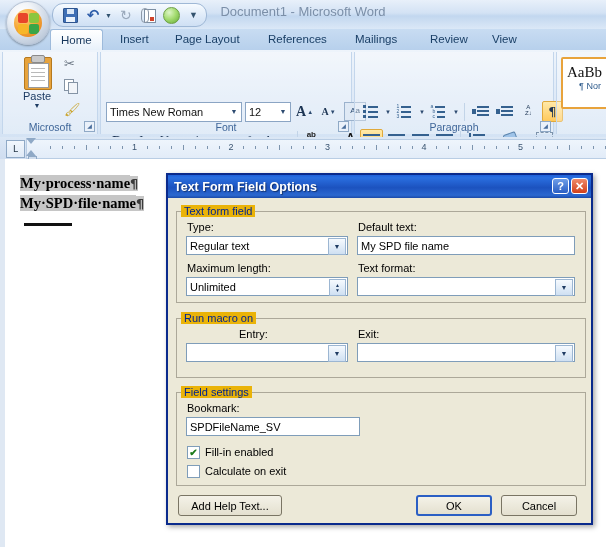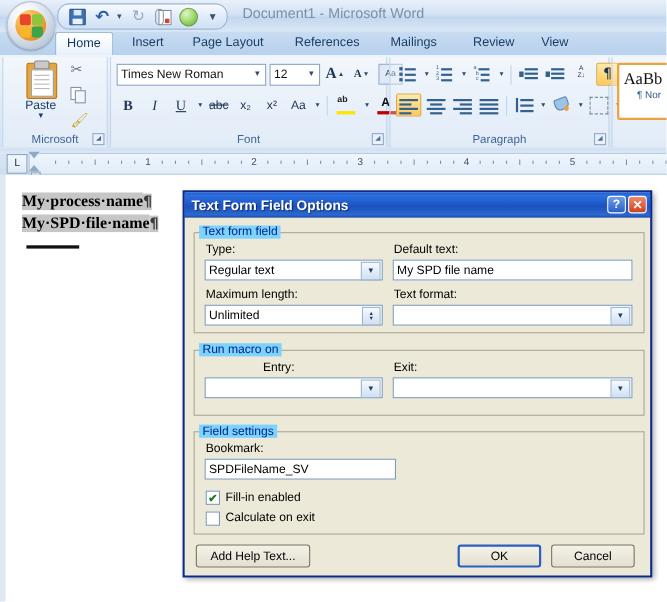--- a/index.html
+++ b/index.html
@@ -86,21 +86,21 @@
   .paste-arrow{font-size:7px;color:#1e3c63;line-height:7px;}
   .cb-small{position:absolute;left:62px;width:20px;height:20px;}
   .ico-scissors{font-size:13px;color:#6b7683;font-family:"DejaVu Sans",sans-serif;}
   .ico-copy{width:13px;height:13px;position:relative;}
   .ico-copy .s1{position:absolute;left:0;top:0;width:8px;height:10px;background:#fff;border:1px solid #8594a5;}
   .ico-copy .s2{position:absolute;left:4px;top:3px;width:8px;height:10px;background:#f2f5f9;border:1px solid #8594a5;}
   .ico-brush{font-size:13px;color:#c9a227;}
 
   
   #grp-font{left:100px;width:252px;}
-  .row{position:absolute;display:flex;align-items:center;gap:3px;}
+  .row{position:absolute;display:flex;align-items:center;gap:3px;margin-top:44px;}
   .fr1{left:6px;top:5px;}
   .fr2{left:6px;top:33px;}
   .combo{height:20px;background:#fff;border:1px solid #8ba5c4;display:flex;align-items:center;
     font-size:11px;color:#111;padding-left:3px;box-sizing:border-box;}
   .combo .arr{margin-left:auto;width:14px;text-align:center;font-size:7px;color:#2c4a70;}
   .fontname{width:136px;}
   .fontsize{width:46px;}
   .btn{height:21px;min-width:21px;display:flex;align-items:center;justify-content:center;
     font-size:11.5px;color:#1d3554;box-sizing:border-box;padding:0 2px;}
   .btn.on{background:linear-gradient(to bottom,#ffe9a8,#ffc95c);border:1px solid #e0a93c;border-radius:2px;}
@@ -176,21 +176,21 @@
   .dlg-btns{position:absolute;right:3px;top:3px;display:flex;gap:2px;}
   .tb-btn{width:17px;height:16px;border:1px solid #ffffff;border-radius:3px;
     display:flex;align-items:center;justify-content:center;font-size:11px;font-weight:bold;
     color:#fff;box-sizing:border-box;}
   .tb-help{background:linear-gradient(to bottom,#6f9ee8,#2b5fc4);}
   .tb-close{background:linear-gradient(to bottom,#f08a6a,#d2401a);}
   .dlg-body{position:absolute;left:0;top:23px;right:0;bottom:0;background:#ece9d8;}
 
   
   .gb{position:absolute;border:1px solid #aca899;border-top:1px solid #aca899;}
-  .gb-legend{position:absolute;background:#7dd3fc;color:#00248f;font-size:11px;
+  .gb-legend{position:absolute;background:#eab308;color:#00248f;font-size:11px;
     padding:0 3px;top:-7px;left:4px;}
   .lbl{position:absolute;font-size:11px;color:#000;}
   .field{position:absolute;background:#fff;border:1px solid #7f9db9;box-sizing:border-box;
     font-size:11px;color:#000;display:flex;align-items:center;padding-left:3px;height:19px;}
   .drop-arrow{position:absolute;right:1px;top:1px;width:16px;height:15px;
     background:linear-gradient(to bottom,#f6fafe,#cfe0f2);border:1px solid #9cb6d2;
     display:flex;align-items:center;justify-content:center;font-size:7px;color:#1f3c63;}
   .spin{position:absolute;right:1px;top:1px;width:15px;height:15px;
     background:linear-gradient(to bottom,#f6fafe,#cfe0f2);border:1px solid #9cb6d2;
     display:flex;flex-direction:column;align-items:center;justify-content:center;

